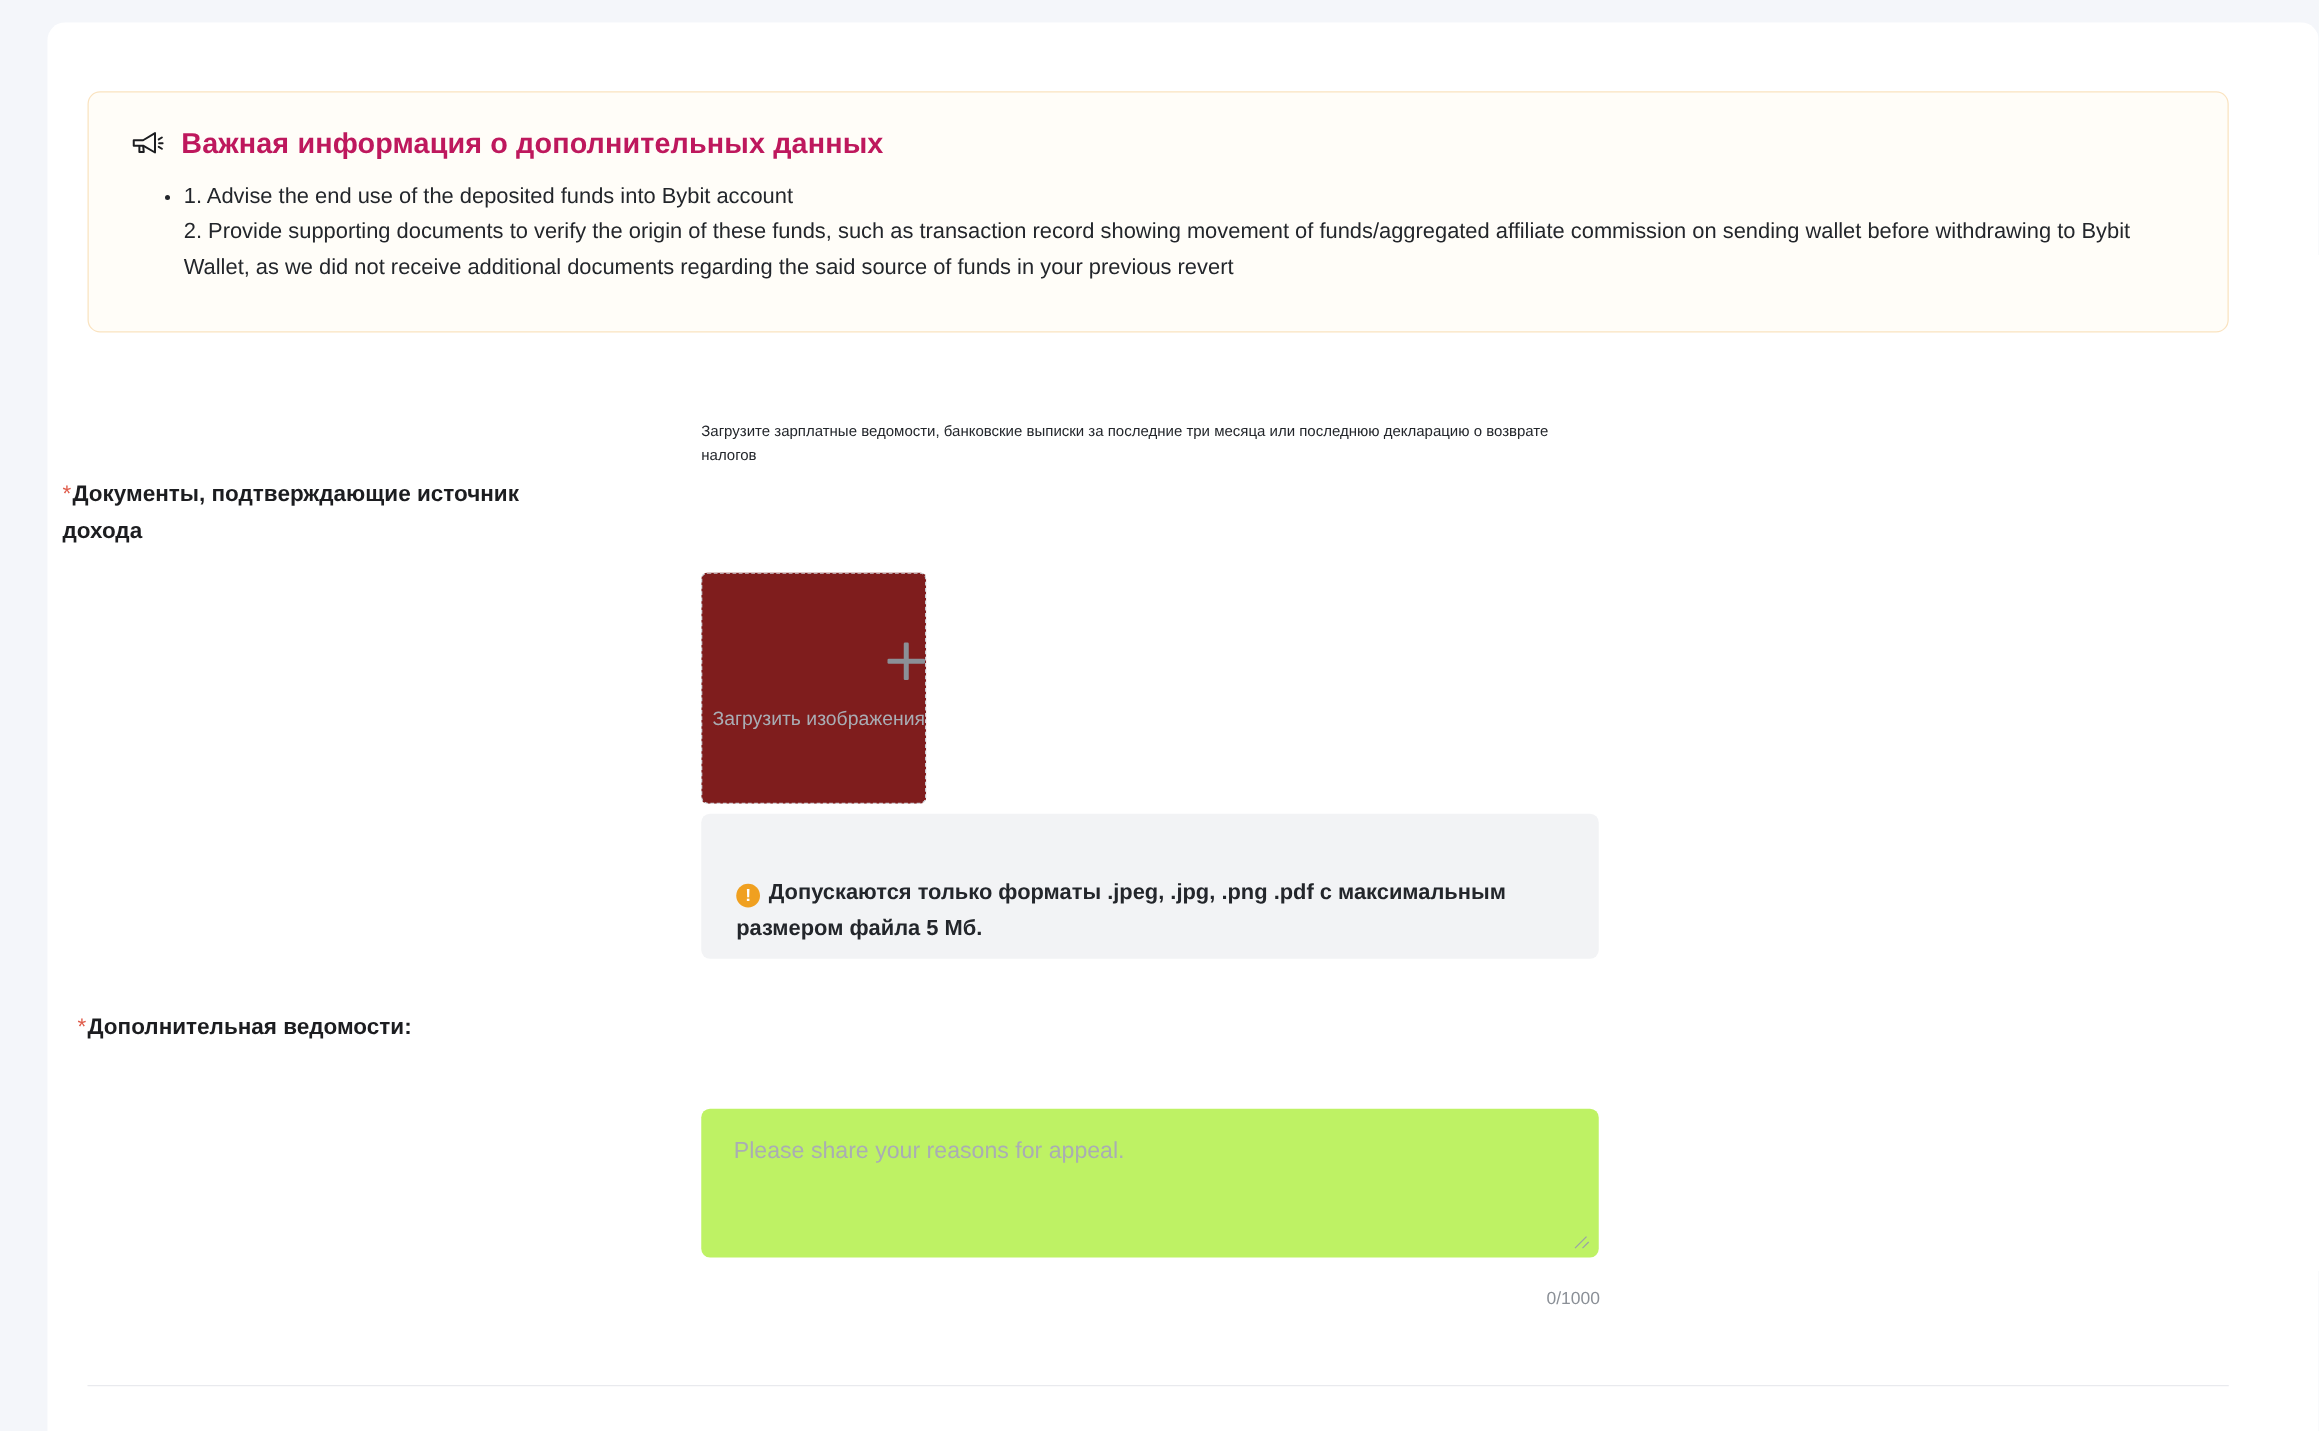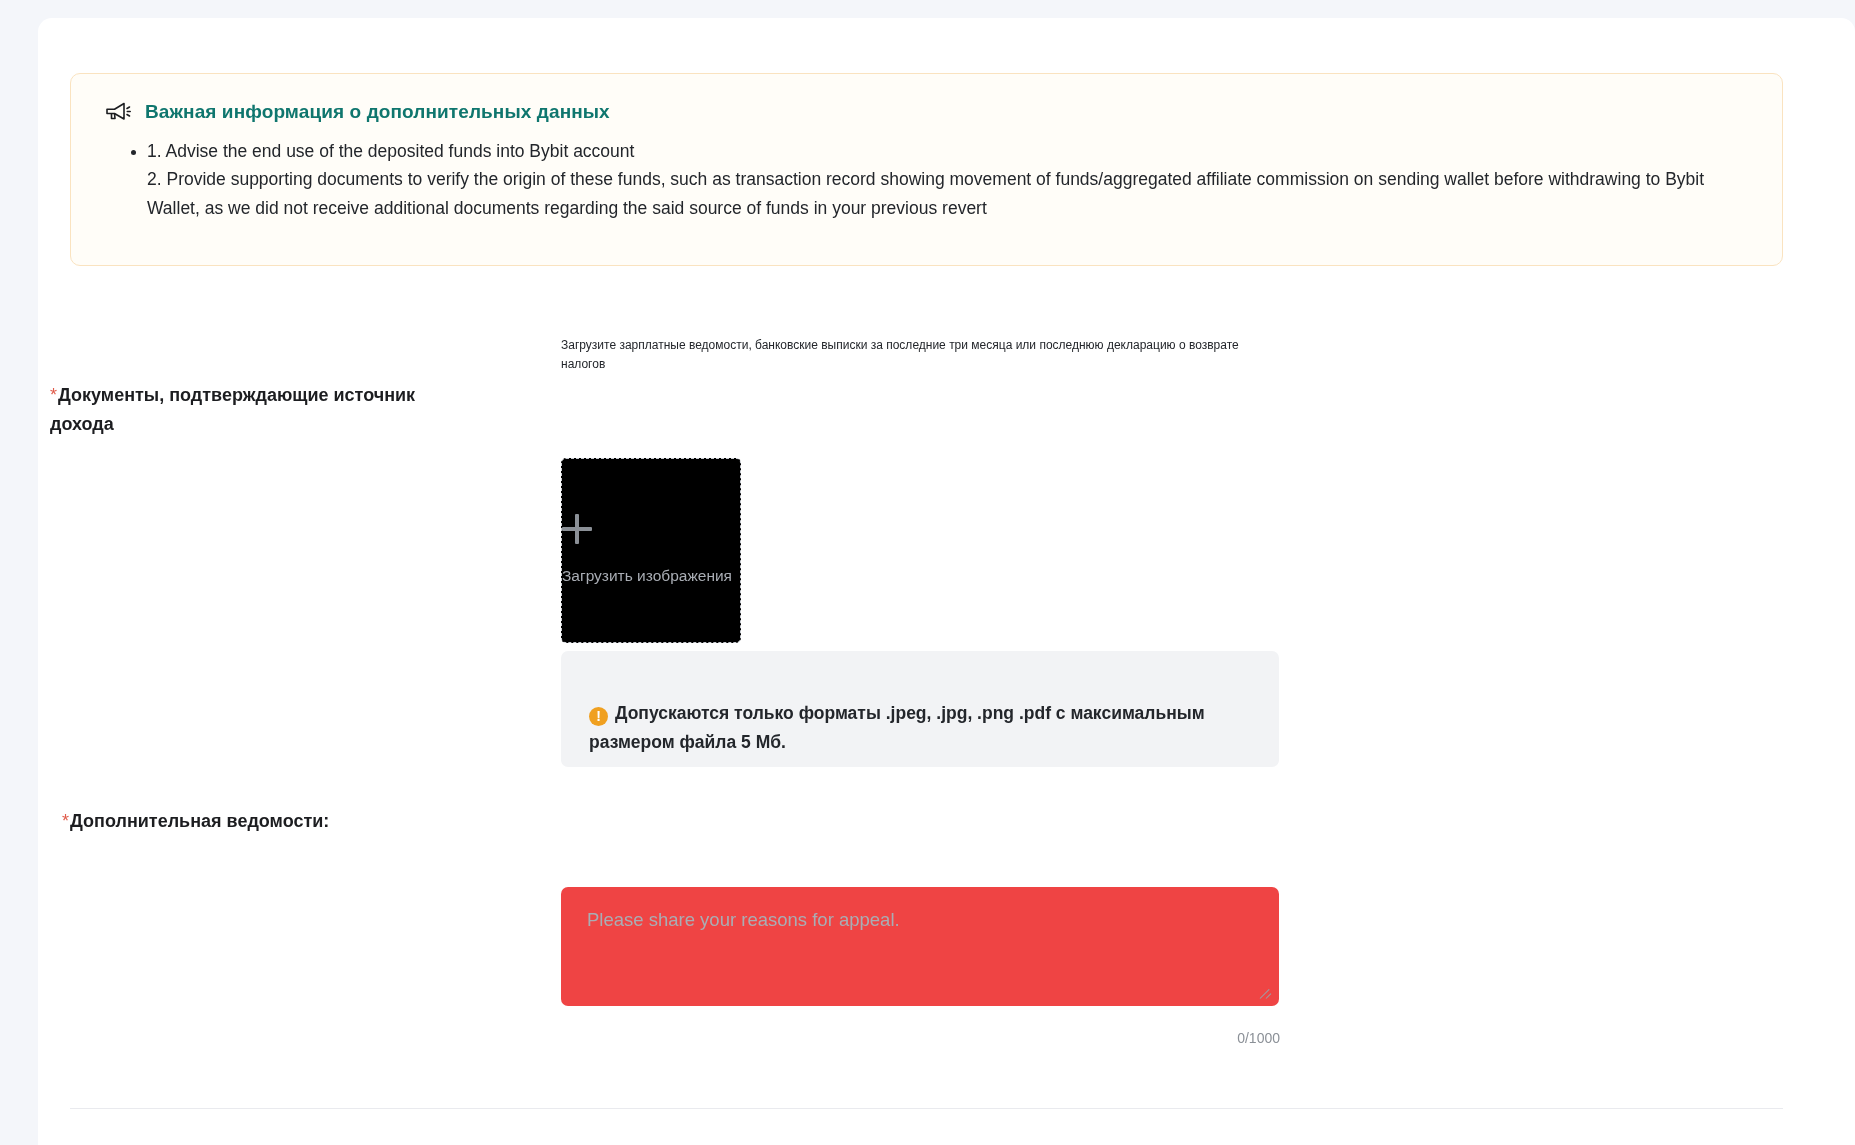--- a/index.html
+++ b/index.html
@@ -46,23 +46,23 @@
     gap: 14px;
     margin-bottom: 14px;
   }
   .megaphone {
     width: 26px;
     height: 22px;
     flex: 0 0 auto;
     position: relative;
   }
   .notice-title {
-    font-size: 19px;
-    font-weight: bold;
-    color: #0f766e;
+    font-size: 23px;
+    font-weight: bold;
+    color: #be185d;
     letter-spacing: 0.1px;
   }
   .notice-list {
     margin: 0;
     padding-left: 42px;
   }
   .notice-list li {
     font-size: 17.5px;
     line-height: 1.62;
     color: #23262b;
@@ -90,24 +90,24 @@
     width: 710px;
   }
   .upload-box {
     position: absolute;
     left: 523px;
     top: 440px;
     width: 180px;
     height: 185px;
     border: 1px dashed #c9ccd2;
     border-radius: 5px;
-    background: #000000;
+    background: #7f1d1d;
     display: flex;
     flex-direction: column;
-    align-items: flex-start;
+    align-items: flex-end;
     justify-content: center;
     cursor: pointer;
   }
   .plus-ico {
     position: relative;
     width: 30px;
     height: 30px;
     margin-bottom: 22px;
   }
   .plus-ico::before, .plus-ico::after {
@@ -154,21 +154,21 @@
     text-align: center;
     vertical-align: -2px;
     margin-right: 7px;
   }
   .textarea-box {
     position: absolute;
     left: 523px;
     top: 869px;
     width: 718px;
     height: 119px;
-    background: #ef4444;
+    background: #bef264;
     border: none;
     border-radius: 7px;
     padding: 22px 26px;
     font-family: "Liberation Sans", sans-serif;
     font-size: 18.5px;
     color: #23262b;
     resize: none;
     outline: none;
   }
   .textarea-box::placeholder { color: #a9adb4; }

